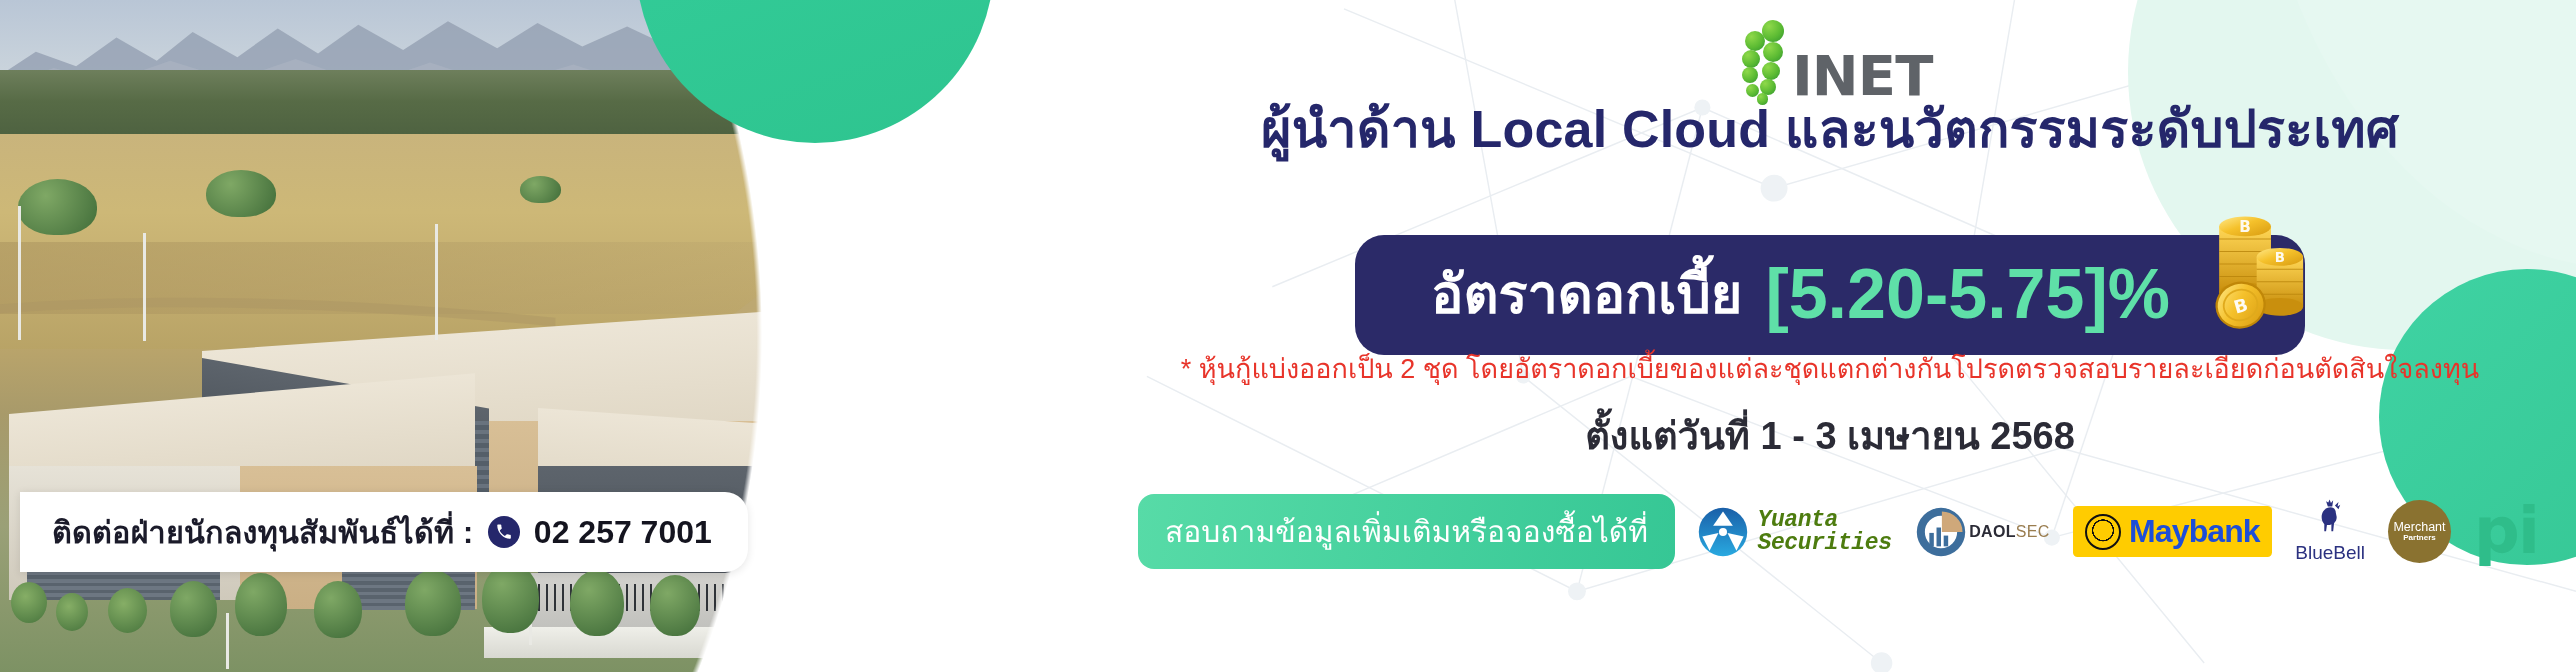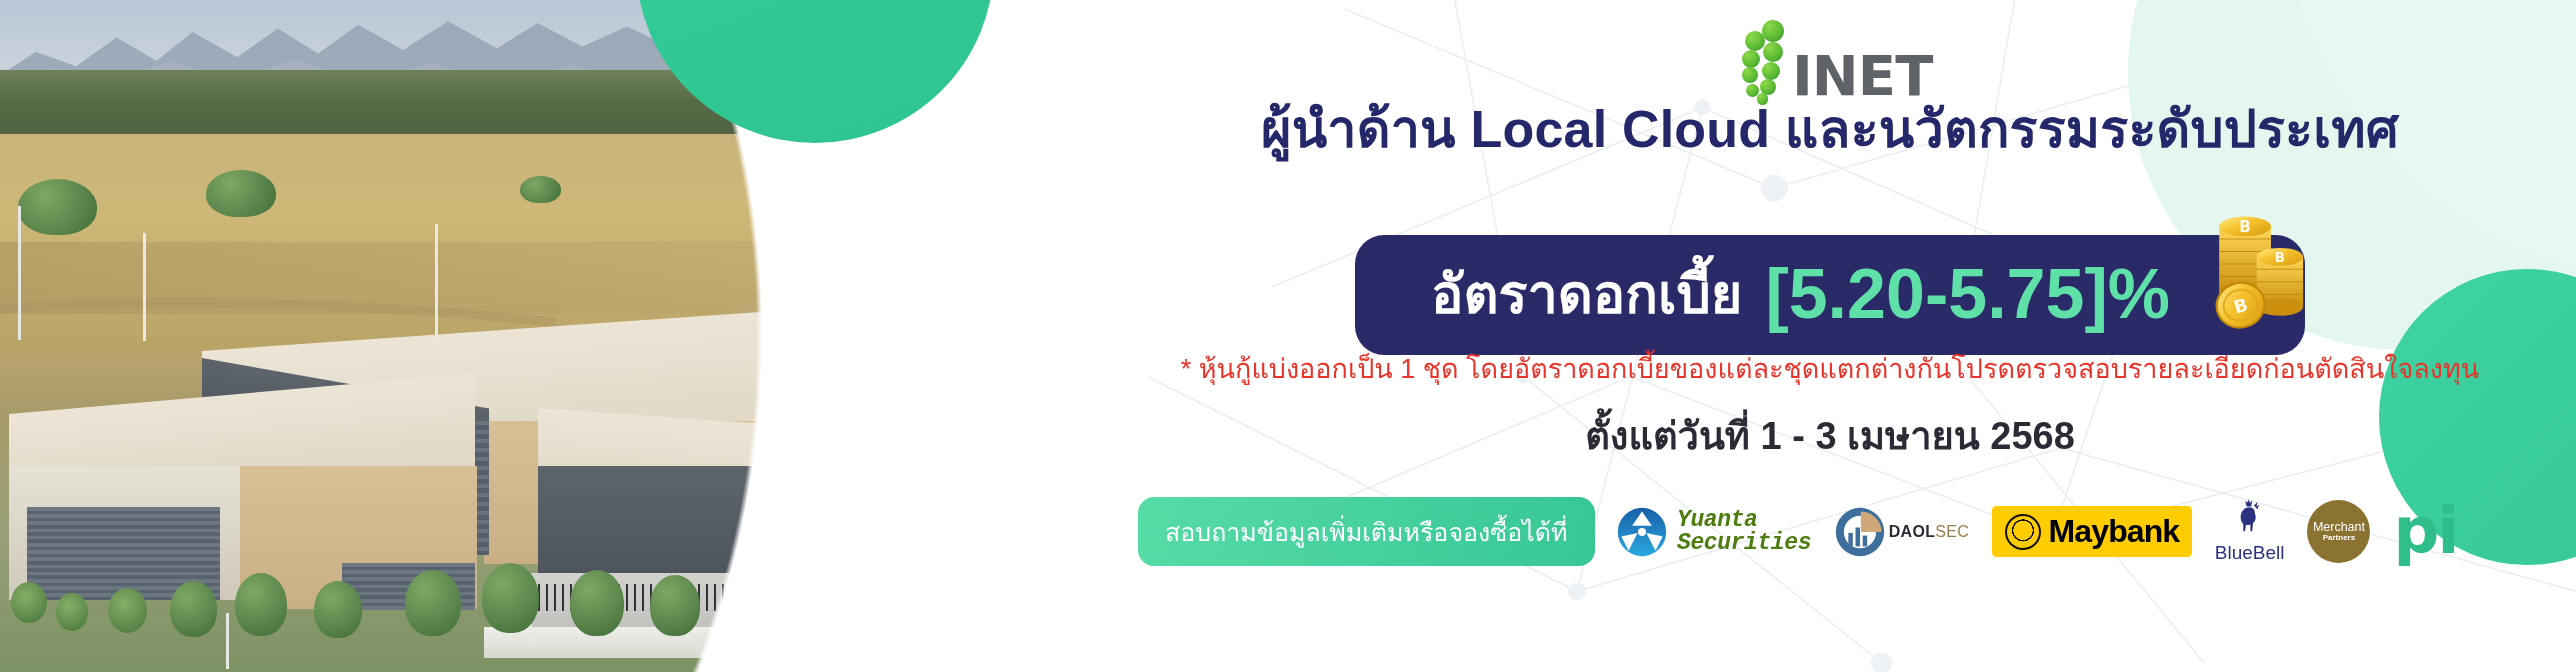--- a/index.html
+++ b/index.html
@@ -205,21 +205,21 @@
   .bottom-row {
     position:absolute; left:0; right:0; top:493px;
     display:flex; align-items:center; gap:21.5px;
     padding-left:54px;
   }
   .cta-button {
     background:linear-gradient(100deg,#57dba7 0%,#36c795 100%);
     border:none; border-radius:16px;
     padding:14.3px 27px;
     font-family:Liberation Serif, serif;
-    font-size:25px; color:#ffffff; font-weight:400;
+    font-size:30px; color:#ffffff; font-weight:400;
     white-space:nowrap; cursor:pointer;
   }
   .partners { display:flex; align-items:center; gap:23px; }
   .partner { display:flex; align-items:center; height:77px; }
 
   
   .yuanta { display:flex; align-items:center; gap:9px; }
   .yuanta-mark { width:52px; height:52px; position:relative; }
   .yuanta-txt {
     font-style:italic; font-weight:700; color:#4d7c0f;
@@ -234,21 +234,21 @@
   
   .maybank {
     background:#ffcc00; border-radius:4.5px;
     padding:7.2px 12.5px; display:flex; align-items:center; gap:8px;
   }
   .maybank-tiger {
     width:36px; height:36px; border-radius:50%;
     border:2.7px solid #111; position:relative;
     background:radial-gradient(circle at 50% 45%,#ffcc00 40%,#111 41% 46%,#ffcc00 47%);
   }
-  .maybank-txt { font-size:32px; font-weight:700; color:#000000; letter-spacing:-0.9px; }
+  .maybank-txt { font-size:32px; font-weight:700; color:#1d4ed8; letter-spacing:-0.9px; }
   
   .bluebell { display:flex; flex-direction:column; align-items:center; gap:1.8px; }
   .bluebell-txt { font-size:19px; font-weight:400; color:#2b3180; }
   
   .merchant {
     width:63px; height:63px; border-radius:50%;
     background:#8a7230; color:#fff;
     display:flex; flex-direction:column; align-items:center; justify-content:center;
   }
   .merchant-a { font-size:12.5px; font-weight:400; line-height:1.05; }
@@ -364,20 +364,29 @@
         <div class="tree" style="left:405px;top:570px;width:56px;height:66px;"></div>
         <div class="tree" style="left:482px;top:563px;width:57px;height:70px;"></div>
         <div class="tree" style="left:570px;top:570px;width:54px;height:66px;"></div>
         <div class="tree" style="left:650px;top:575px;width:50px;height:61px;"></div>
       </div>
     </div>
   </div>
 
   <div class="green-circle-top"></div>
 
+  <div class="contact-pill">
+    <span class="contact-text">ติดต่อฝ่ายนักลงทุนสัมพันธ์ได้ที่ :</span>
+    <span class="phone-badge">
+      <svg width="18" height="18" viewBox="0 0 24 24" fill="#ffffff" aria-hidden="true">
+        <path d="M6.6 10.8c1.4 2.8 3.8 5.1 6.6 6.6l2.2-2.2c.3-.3.7-.4 1-.2 1.2.4 2.4.6 3.7.6.6 0 1 .4 1 1V20c0 .6-.4 1-1 1C11.3 21 3 12.7 3 2.9c0-.6.4-1 1-1h3.4c.6 0 1 .4 1 1 0 1.3.2 2.5.6 3.7.1.3 0 .7-.2 1l-2.2 2.2z"></path>
+      </svg>
+    </span>
+    <span class="phone-num">02 257 7001</span>
+  </div>
 
   <div class="content">
 
     <div class="logo-row">
       <div class="inet-logo">
         <span class="logo-dots">
           <span style="left:34px;top:0px;width:22.4px;height:22.4px;"></span>
           <span style="left:17px;top:10.8px;width:20px;height:20px;"></span>
           <span style="left:35px;top:22.4px;width:20px;height:20px;"></span>
           <span style="left:14.3px;top:30px;width:18px;height:18px;"></span>
@@ -439,21 +448,21 @@
             <g transform="rotate(-16 60 112)">
               <ellipse cx="60" cy="112" rx="27" ry="25" fill="url(#g1)" stroke="#c08708" stroke-width="2.5"></ellipse>
               <ellipse cx="60" cy="112" rx="19" ry="17" fill="none" stroke="#e0aa1c" stroke-width="2"></ellipse>
               <text x="60" y="120" font-size="20" font-weight="700" text-anchor="middle" fill="#ffffff" opacity=".95" font-family="DejaVu Sans, sans-serif">B</text>
             </g>
           </svg>
         </span>
       </div>
     </div>
 
-    <div class="disclaimer">* หุ้นกู้แบ่งออกเป็น 1 ชุด โดยอัตราดอกเบี้ยของแต่ละชุดแตกต่างกันโปรดตรวจสอบรายละเอียดก่อนตัดสินใจลงทุน</div>
+    <div class="disclaimer">* หุ้นกู้แบ่งออกเป็น 2 ชุด โดยอัตราดอกเบี้ยของแต่ละชุดแตกต่างกันโปรดตรวจสอบรายละเอียดก่อนตัดสินใจลงทุน</div>
     <div class="datebar">ตั้งแต่วันที่ 1 - 3 เมษายน 2568</div>
 
     <div class="bottom-row">
       <button class="cta-button">สอบถามข้อมูลเพิ่มเติมหรือจองซื้อได้ที่</button>
 
       <div class="partners">
 
         <div class="partner">
           <div class="yuanta">
             <span class="yuanta-mark">

